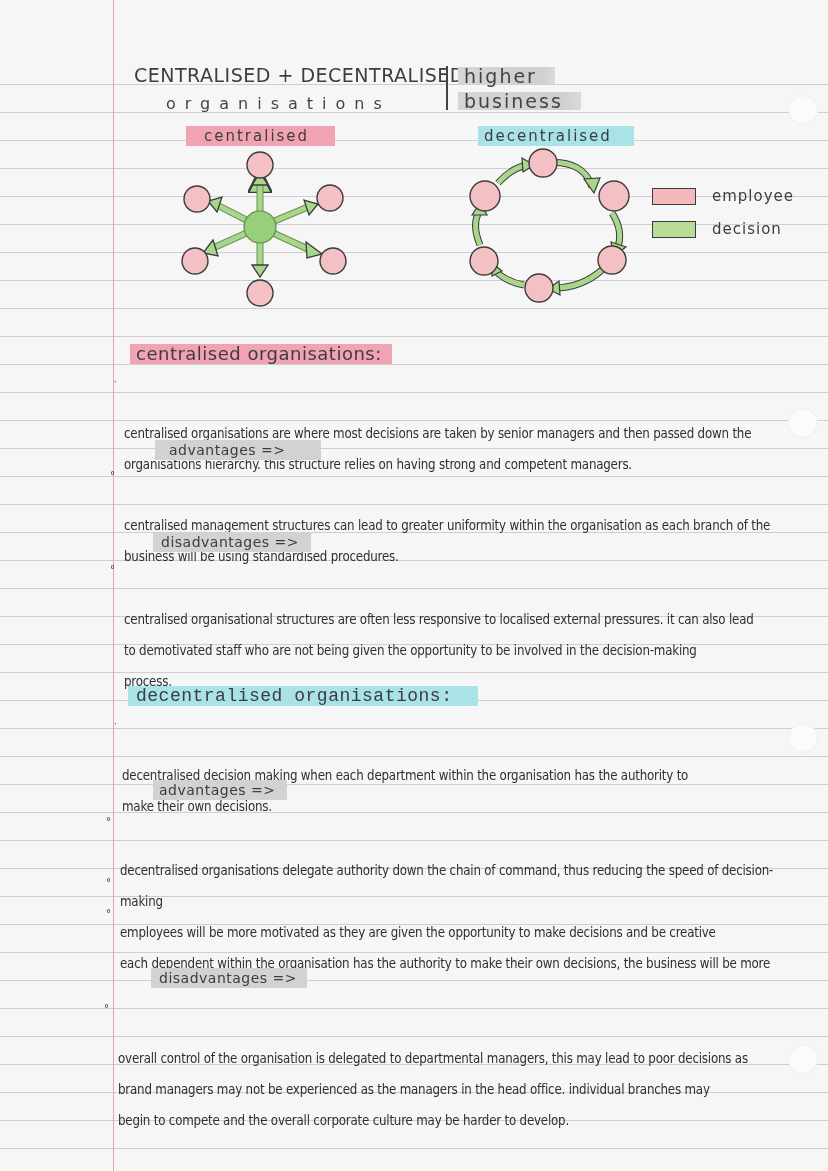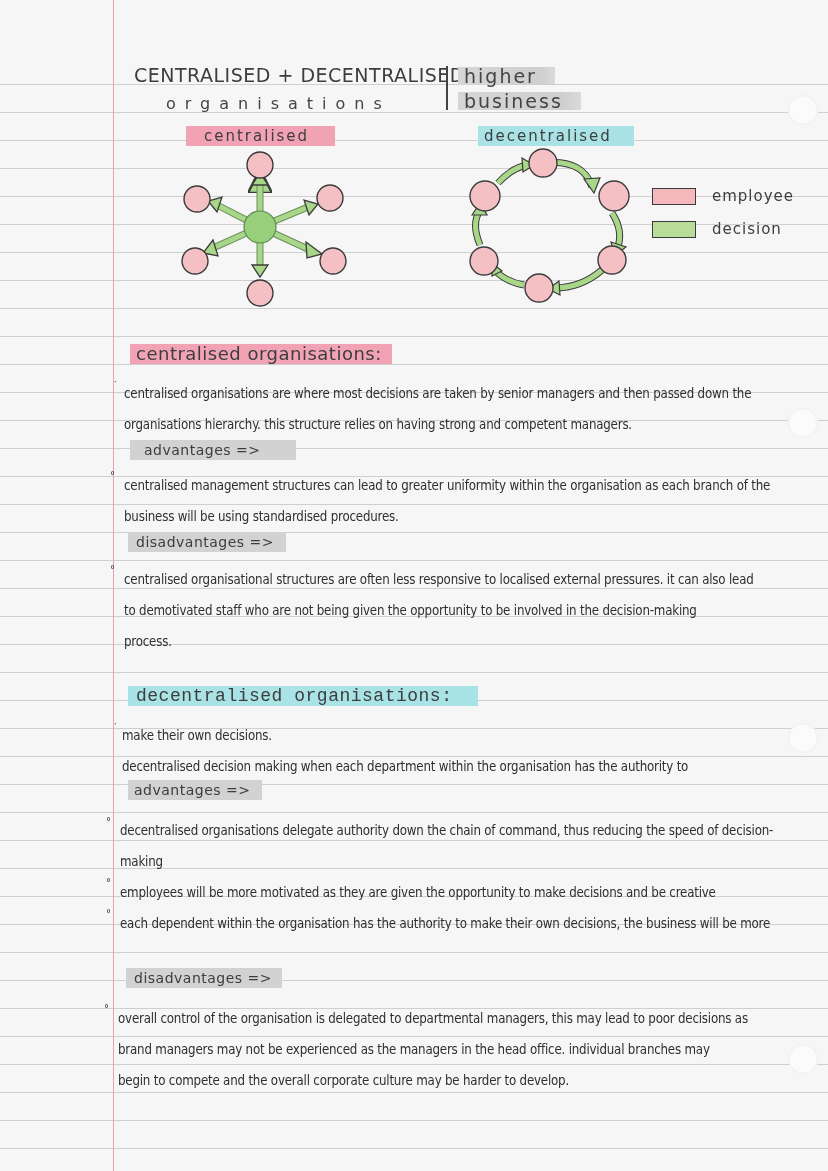--- a/index.html
+++ b/index.html
@@ -35,38 +35,39 @@
     .title-divider { position:absolute; left:446px; top:66px; width:2px; height:44px; background:#444; }
     .subject {
       position:absolute; font-size:19px; letter-spacing:2px; color:#444;
       background:linear-gradient(to right, #d6d6d6, #cfcfcf 85%, rgba(200,200,200,0.6));
       padding:0 18px 0 6px; line-height:18px;
     }
 
     .hl { display:inline-block; padding:0 8px; line-height:20px; }
     .hl-pink { background:#f1a3b3; }
     .hl-teal { background:#a9e3e6; }
-    .hl-grey { background:#d2d2d2; }
+    .hl-grey { background:#d2d2d2;margin-left:25px; }
 
     .diagram-label { position:absolute; font-size:15px; letter-spacing:2px; color:#3d3d40; }
 
     svg.diagram { position:absolute; overflow:visible; }
 
     .legend-row { position:absolute; left:652px; display:flex; align-items:center; }
     .legend-swatch { width:42px; height:15px; border:1.5px solid #3b3b3b; margin-right:16px; }
     .legend-text { font-size:15px; letter-spacing:1px; color:#3d3d40; }
 
     .section-heading { position:absolute; font-size:18px; letter-spacing:0.5px; color:#3d3d40; }
 
     .para {
       position:absolute; left:124px; width:700px;
       font-family:"DejaVu Sans Condensed","DejaVu Sans", sans-serif;
       font-size:13.2px; line-height:31px; color:#2f2f33;
       letter-spacing:-0.2px;
       transform-origin:left top;
+      margin-top:40px;
     }
     .bullet { position:absolute; font-size:10px; color:#333; }
     .bullet.dot { font-size:8px; }
     .label-tag { position:absolute; font-size:14px; letter-spacing:0.5px; color:#3d3d40; }
   </style>
 </head>
 <body>
 
 <div class="page">
   <div class="margin-line"></div>
@@ -195,22 +196,22 @@
     <div style="white-space: nowrap; display: block; width: max-content;">to demotivated staff who are not being given the opportunity to be involved in the decision-making</div>
     <div style="white-space: nowrap; display: block; width: max-content;">process.</div>
   </div>
 
   <div class="section-heading" style="left:128px; top:686px;font-family:Liberation Mono, monospace;">
     <span class="hl hl-teal" style="padding:0 26px 0 8px;">decentralised organisations:</span>
   </div>
 
   <span class="bullet dot" style="left:114px; top:720px;">·</span>
   <div class="para" style="top:720px; left:122px;">
+    <div style="white-space: nowrap; display: block; width: max-content;">decentralised decision making when each department within the organisation has the authority to</div>
     <div style="white-space: nowrap; display: block; width: max-content;">make their own decisions.</div>
-    <div style="white-space: nowrap; display: block; width: max-content;">decentralised decision making when each department within the organisation has the authority to</div>
   </div>
   <div class="label-tag" style="left:128px; top:780px;">
     <span class="hl hl-grey" style="padding:0 12px 0 6px;">advantages =&gt;</span>
   </div>
 
   <span class="bullet" style="left:106px; top:816px;">°</span>
   <div class="para" style="top:815px; left:120px;">
     <div style="white-space: nowrap; display: block; width: max-content;">decentralised organisations delegate authority down the chain of command, thus reducing the speed of decision-</div>
     <div style="white-space: nowrap; display: block; width: max-content;">making</div>
   </div>

